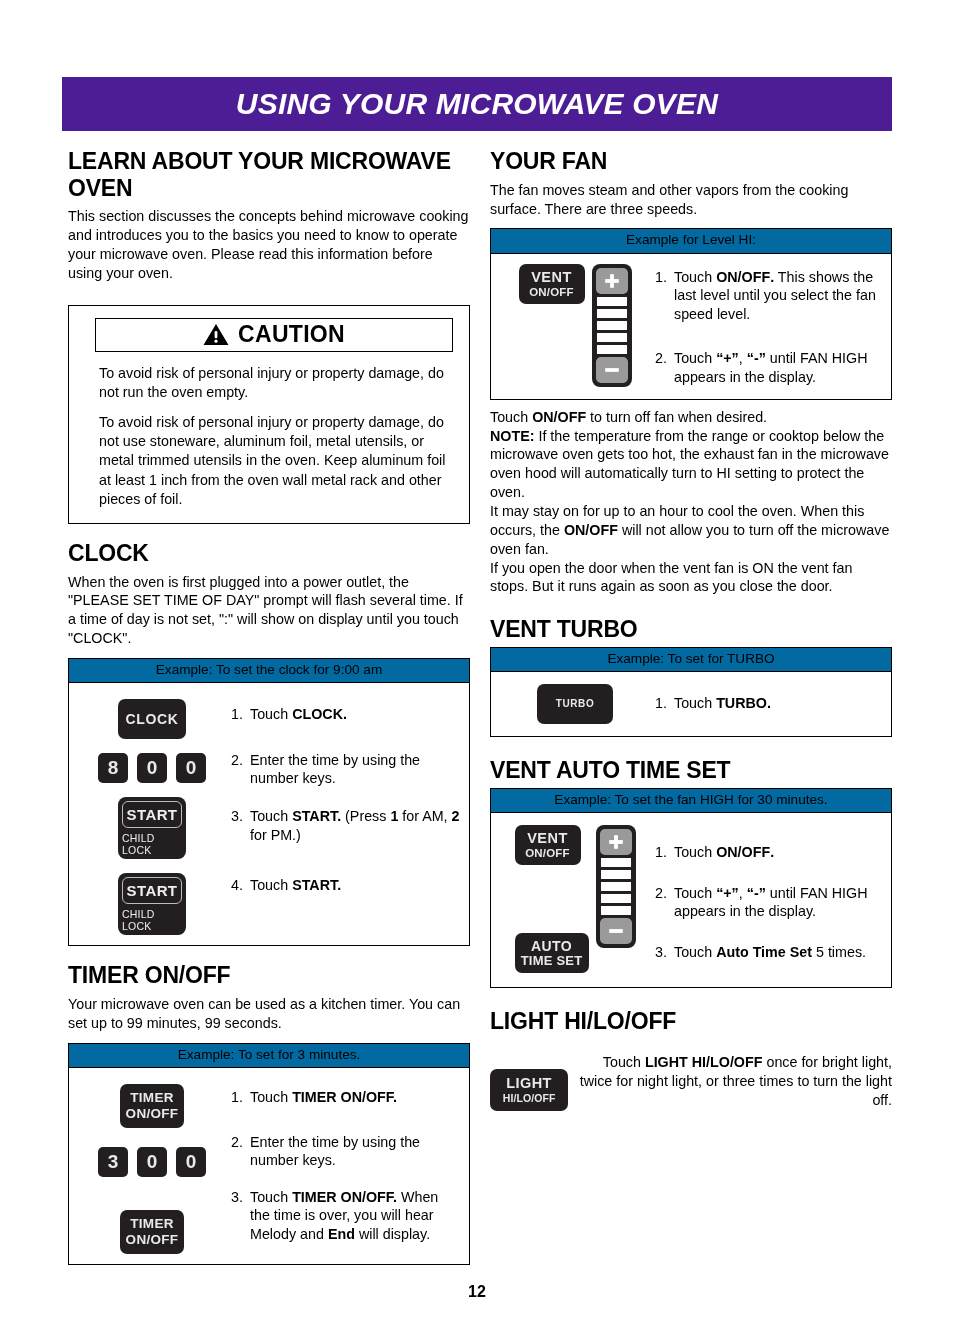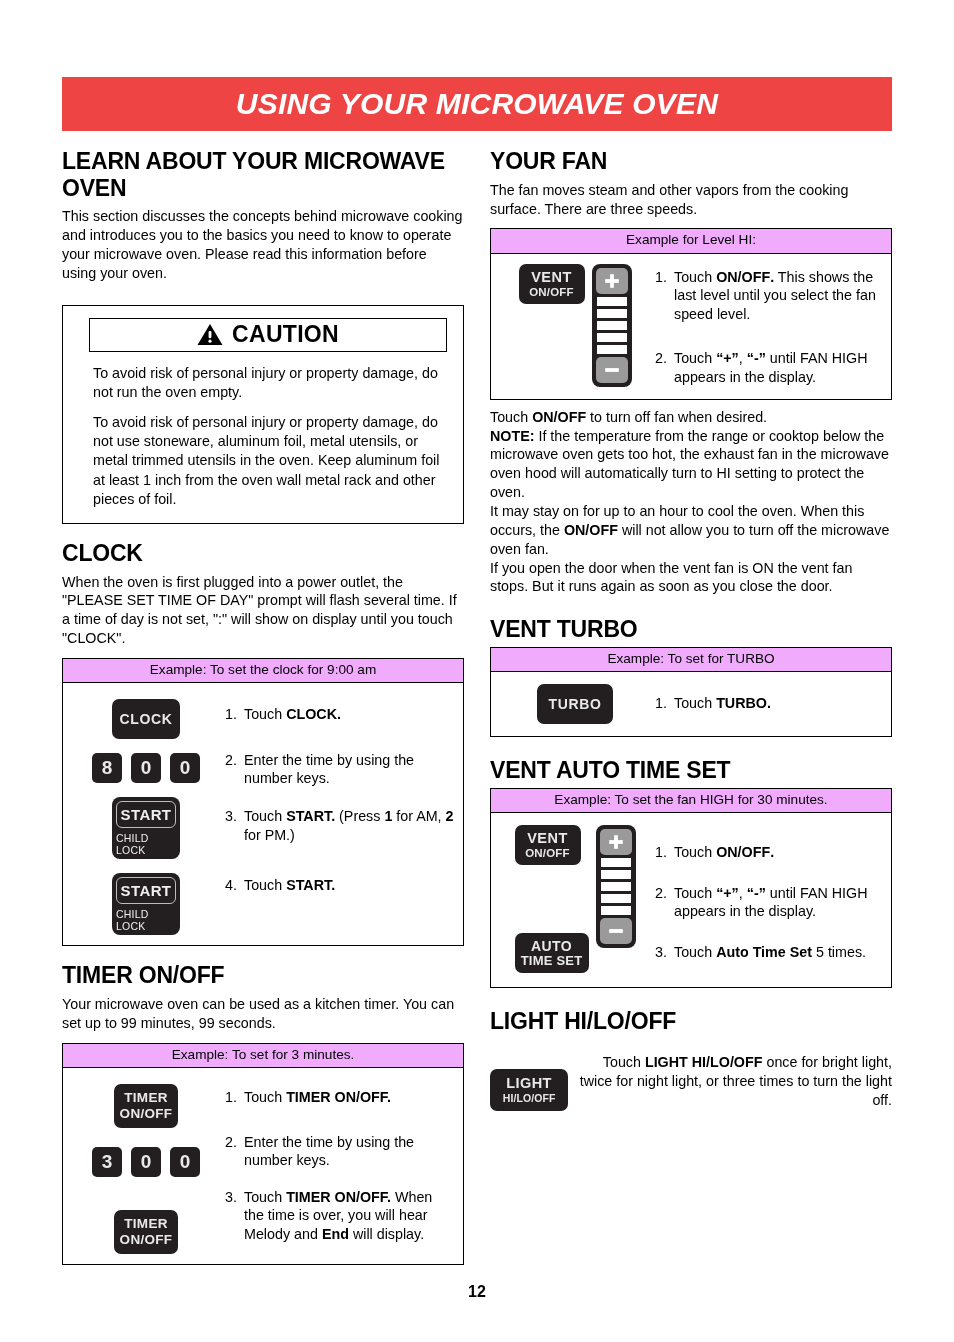--- a/index.html
+++ b/index.html
@@ -13,38 +13,38 @@
     color: #000;
     position: relative;
     overflow: hidden;
   }
 
   
   .page-banner {
     position: absolute;
     left: 62px; top: 77px;
     width: 830px; height: 54px;
-    background: #ef4444;
+    background: #4c1d95;
     display: flex; align-items: center; justify-content: center;
   }
   .page-banner-title {
     color: #ffffff;
     font-size: 30px;
     font-weight: bold;
     font-style: italic;
     letter-spacing: 0.2px;
   }
 
   
   .col {
     position: absolute;
     top: 148px;
     width: 402px;
   }
-  .col-left  { left: 62px; }
+  .col-left  { left: 68px; }
   .col-right { left: 490px; }
 
   h2.section-title {
     font-size: 23px;
     font-weight: bold;
     margin: 0 0 6px 0;
     line-height: 1.16;
     letter-spacing: -0.2px;
   }
   .section-title.tight { margin-bottom: 4px; }
@@ -83,21 +83,21 @@
     line-height: 1.34;
     margin: 0 2px 11px 18px;
   }
   .caution-text:last-child { margin-bottom: 2px; }
 
   
   .example-box {
     border: 1.6px solid #000;
   }
   .example-head {
-    background: #f0abfc;
+    background: #0369a1;
     border-bottom: 1.6px solid #000;
     text-align: center;
     font-size: 13.6px;
     padding: 3px 0 4px 0;
     line-height: 1.2;
   }
   .example-body {
     display: flex;
     padding: 10px 8px 10px 8px;
   }
@@ -128,21 +128,21 @@
     color: #e9e9e9;
     display: flex;
     flex-direction: column;
     align-items: center;
     justify-content: center;
     text-align: center;
     line-height: 1.05;
     font-weight: bold;
   }
   .btn-clock   { width: 68px; height: 40px; font-size: 14px; letter-spacing: 0.6px; }
-  .btn-turbo   { width: 76px; height: 40px; font-size: 14px; letter-spacing: 0.6px; text-align: right; }
+  .btn-turbo   { width: 76px; height: 40px; font-size: 10px; letter-spacing: 0.6px; text-align: right; }
   .btn-vent    { width: 66px; height: 40px; }
   .btn-vent .l1 { font-size: 14.5px; letter-spacing: 0.5px; }
   .btn-vent .l2 { font-size: 11.5px; letter-spacing: 0.2px; margin-top: 1px; }
   .btn-auto    { width: 74px; height: 40px; }
   .btn-auto .l1 { font-size: 14px; letter-spacing: 0.4px; }
   .btn-auto .l2 { font-size: 13px; letter-spacing: 0.2px; margin-top: 1px; }
   .btn-timer   { width: 64px; height: 44px; }
   .btn-timer .l1 { font-size: 13.5px; letter-spacing: 0.3px; }
   .btn-timer .l2 { font-size: 13.5px; letter-spacing: 0.3px; margin-top: 1px; }
   .btn-light   { width: 78px; height: 42px; }

